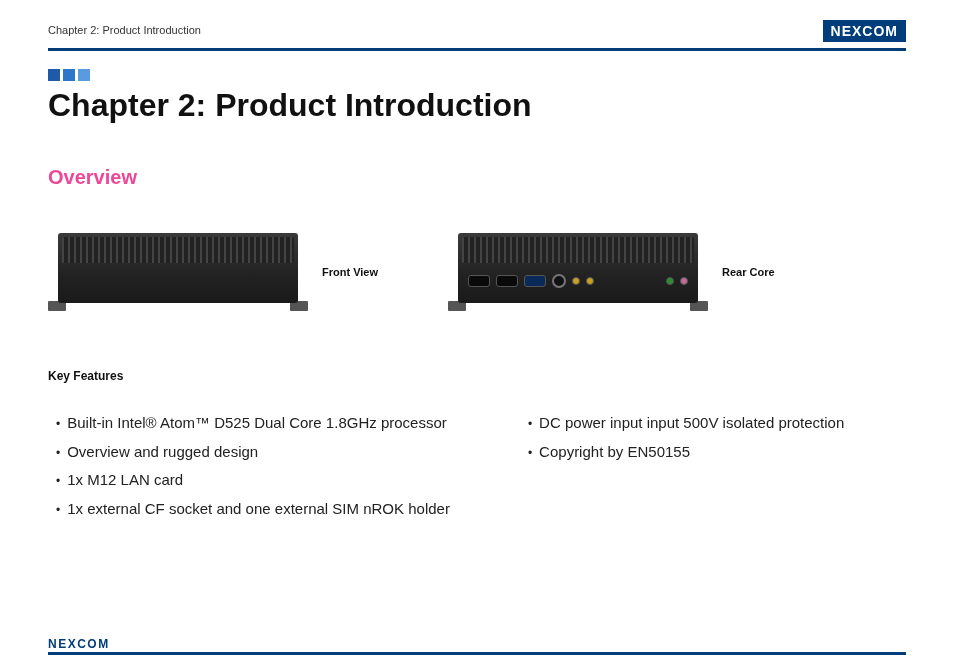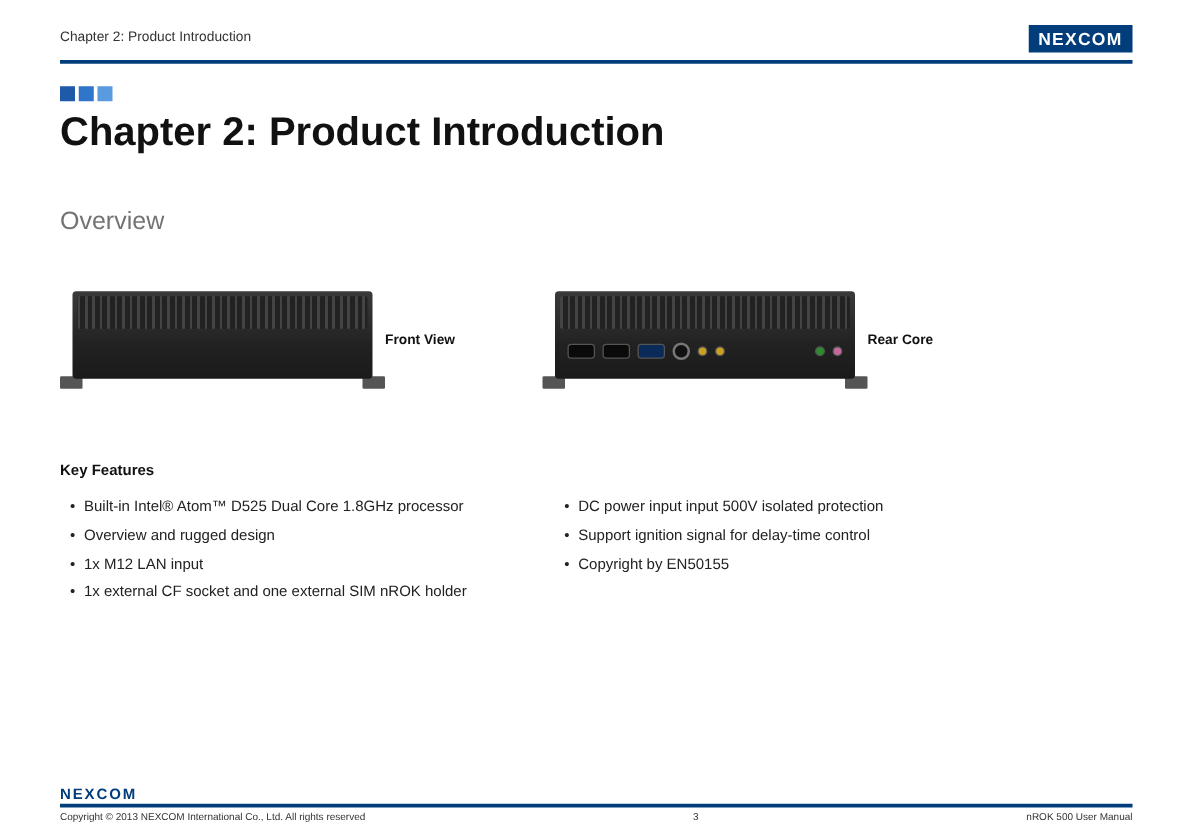--- a/index.html
+++ b/index.html
@@ -54,33 +54,34 @@
     .decor span:nth-child(2){ background:#2f75c9; }
     .decor span:nth-child(3){ background:#5a9be0; }
     .chapter-title {
       font-size: 32px;
       font-weight: bold;
       color: #111;
       margin-top: 4px;
     }
     .section-title {
       font-size: 20px;
-      font-weight: normal;
-      color: #737373;
+      font-weight: bold;
+      color: #ec4899;
       margin-top: 42px;
     }
     .views {
       display: flex;
       gap: 70px;
       margin-top: 38px;
       align-items: center;
     }
     .view-block {
       display: flex;
       align-items: center;
+      gap: 14px;
     }
     .device {
       width: 260px;
       height: 90px;
       position: relative;
     }
     .device-body {
       position: absolute;
       left: 10px; right: 10px; top: 6px; bottom: 14px;
       background: linear-gradient(180deg, #3a3a3a 0%, #222 60%, #1a1a1a 100%);
@@ -121,29 +122,29 @@
       font-weight: bold;
       color: #111;
     }
     .features {
       margin-top: 52px;
     }
     .features-title {
       font-size: 12px;
       font-weight: bold;
       color: #111;
-      margin-bottom: 11px;
+      margin-bottom: 26px;
     }
     .feature-cols {
       display: flex;
       gap: 70px;
     }
     .feature-cols ul {
       list-style: none;
-      font-size: 12px;
+      font-size: 15px;
       color: #222;
       line-height: 1.9;
     }
     .feature-cols li::before {
       content: "•";
       margin-right: 7px;
       margin-left: 8px;
       font-size: 12px;
     }
     .footer {
@@ -221,32 +222,26 @@
     <div class="view-label">Rear Core</div>
   </div>
 </div>
 
 <div class="features">
   <div class="features-title">Key Features</div>
   <div class="feature-cols">
     <ul>
       <li>Built-in Intel® Atom™ D525 Dual Core 1.8GHz processor</li>
       <li>Overview and rugged design</li>
-      <li>1x M12 LAN input</li>
+      <li>1x M12 LAN card</li>
       <li>1x external CF socket and one external SIM nROK holder</li>
     </ul>
     <ul>
       <li>DC power input input 500V isolated protection</li>
-      <li>Support ignition signal for delay-time control</li>
       <li>Copyright by EN50155</li>
     </ul>
   </div>
 </div>
 
 <div class="footer">
   <div class="footer-logo">NEXCOM</div>
   <div class="footer-rule"></div>
-  <div class="footer-row">
-    <div>Copyright © 2013 NEXCOM International Co., Ltd. All rights reserved</div>
-    <div class="footer-center">3</div>
-    <div>nROK 500 User Manual</div>
-  </div>
 </div>
 
 </body></html>

